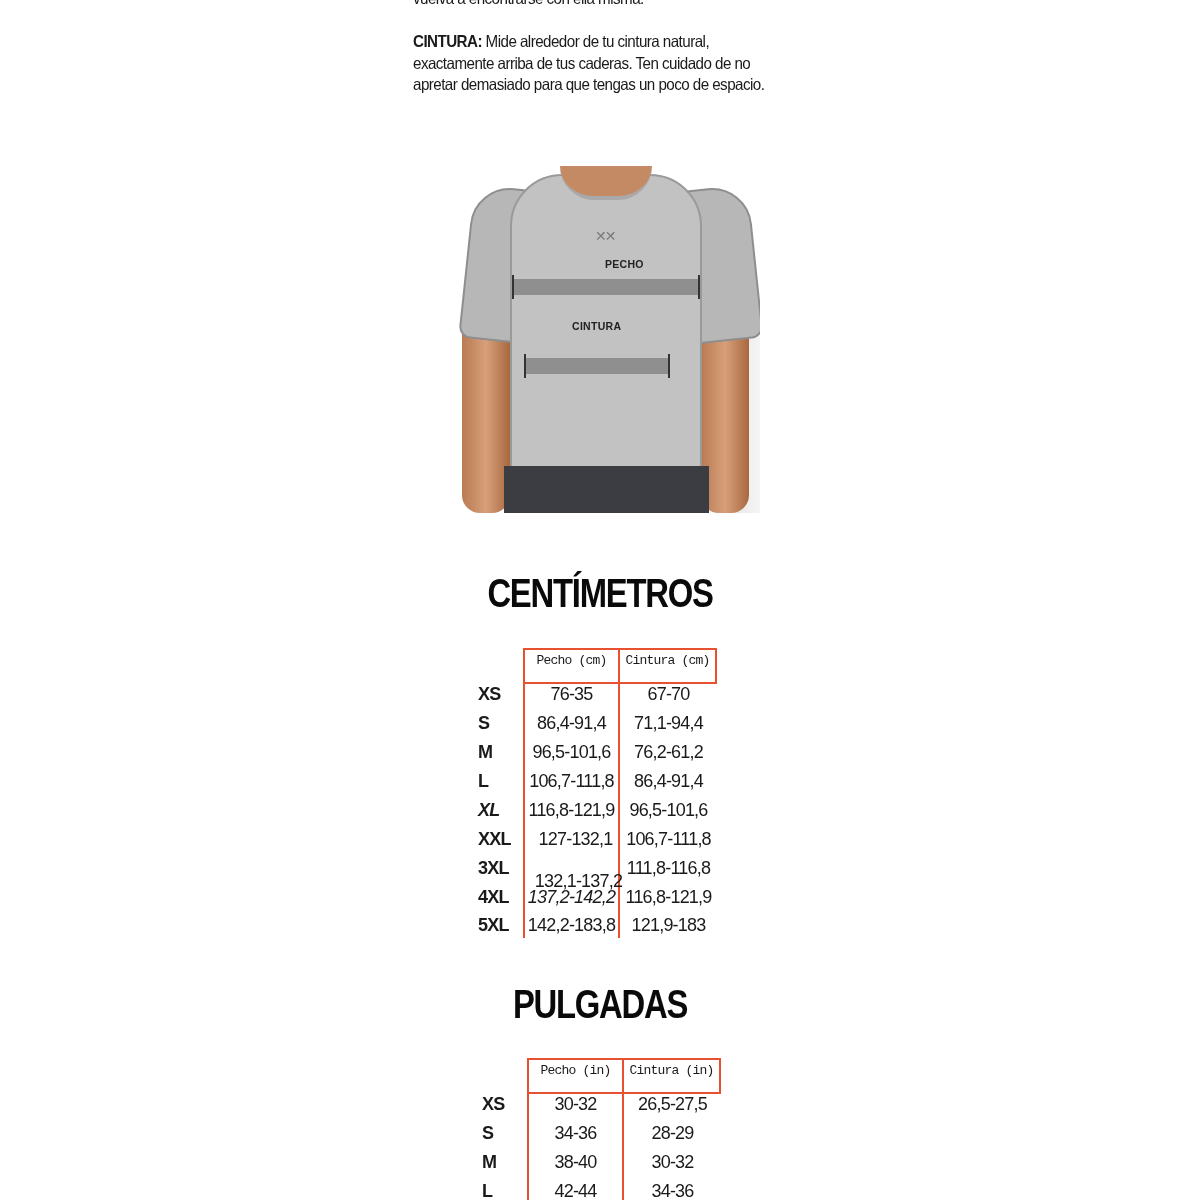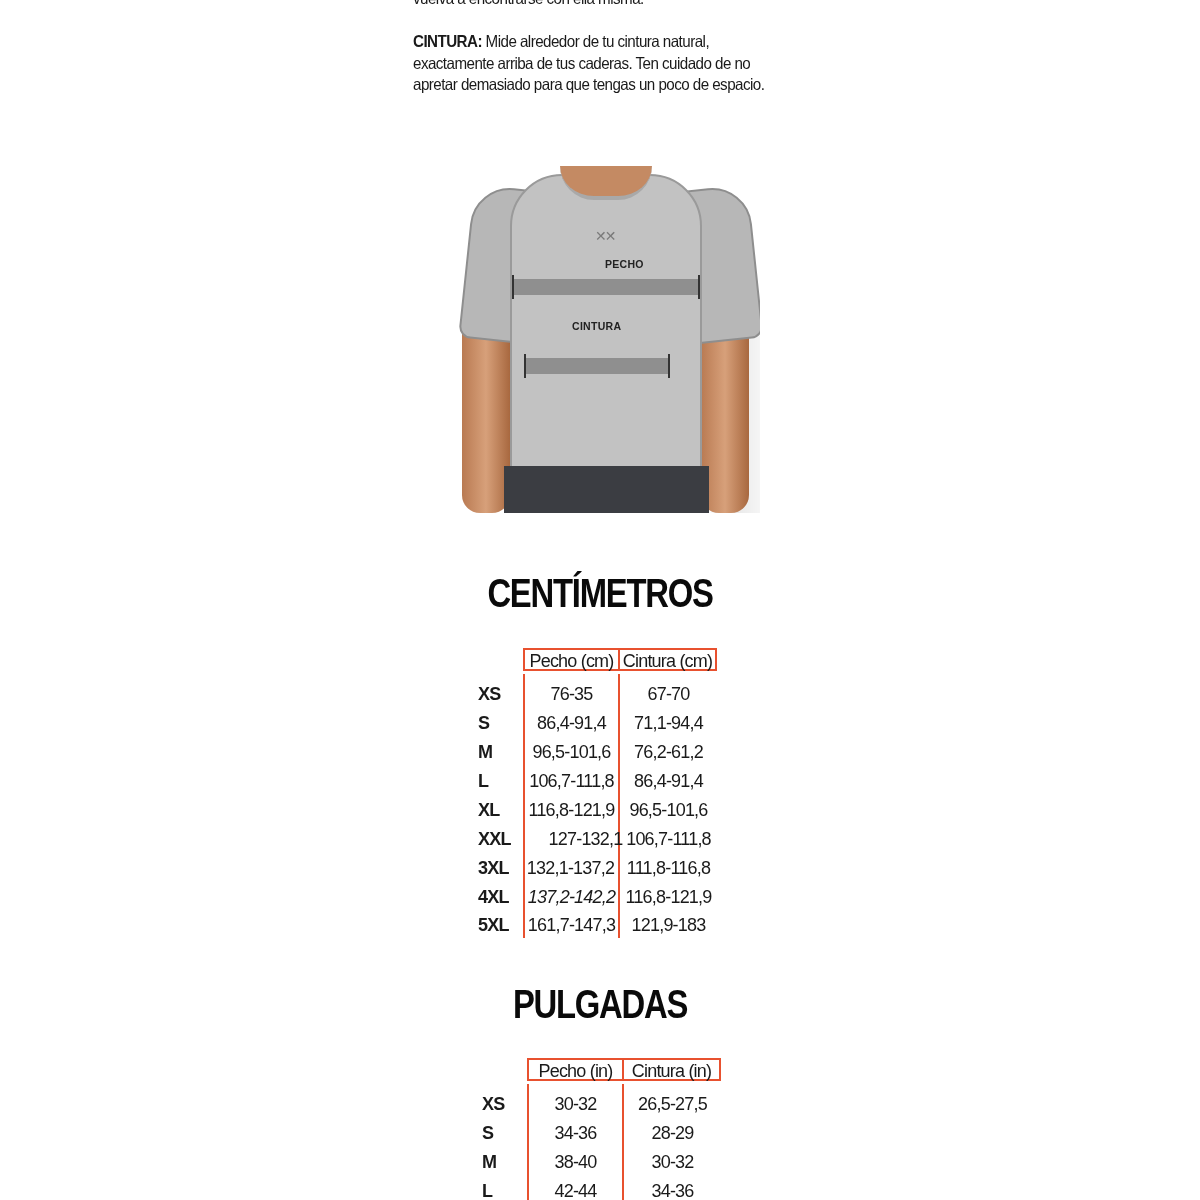--- a/index.html
+++ b/index.html
@@ -37,22 +37,22 @@
   .photo .lbl.waist { left:116px; top:154px; }
 
   
   .heading { position:absolute; left:0; width:1200px; text-align:center; font-weight:700; font-size:40px;
              letter-spacing:-1.5px; color:#0a0a0a; transform:scaleX(0.82); transform-origin:600px 0; }
   .h-cm { top:571px; }
   .h-in { top:982px; }
 
   
   .tbl { position:absolute; }
-  .tbl .hdr { position:absolute; top:0; height:23px; border:2px solid #e8512f; box-sizing:border-box;
-              font-size:18px; line-height:22px; text-align:center; letter-spacing:-0.8px; }
+  .tbl .hdr { position:absolute; top:0; height:36px; border:2px solid #e8512f; box-sizing:border-box;
+              font-size:13px; line-height:22px; text-align:center; letter-spacing:-0.8px;font-family:Liberation Mono, monospace; }
   .tbl .vline { position:absolute; width:2px; background:#e8512f; }
   .tbl .row { position:absolute; left:0; height:29px; font-size:18px; line-height:29px; letter-spacing:-0.8px; }
   .tbl .row span { position:absolute; top:0; text-align:center; }
   .tbl .row .size { text-align:left; font-weight:700; }
 </style>
 </head>
 <body>
 
 <div class="intro intro-cut">vuelva a encontrarse con ella misma.</div>
 <div class="intro intro-waist"><b>CINTURA:</b><span> Mide alrededor de tu cintura natural, exactamente arriba de tus caderas. Ten cuidado de no apretar demasiado para que tengas un poco de espacio.</span></div>
@@ -99,42 +99,42 @@
     <span class="size" style="left:0;width:40px;">M</span>
     <span style="left:47px;width:93px;">96,5-101,6</span>
     <span style="left:142px;width:97px;">76,2-61,2</span>
   </div>
   <div class="row" style="top:119px;">
     <span class="size" style="left:0;width:40px;">L</span>
     <span style="left:47px;width:93px;">106,7-111,8</span>
     <span style="left:142px;width:97px;">86,4-91,4</span>
   </div>
   <div class="row" style="top:148px;">
-    <span class="size" style="left:0;width:40px;">XL</span>
+    <span class="size" style="left:0;width:40px;font-style:italic;">XL</span>
     <span style="left:47px;width:93px;">116,8-121,9</span>
     <span style="left:142px;width:97px;">96,5-101,6</span>
   </div>
   <div class="row" style="top:177px;">
     <span class="size" style="left:0;width:40px;">XXL</span>
-    <span style="left:57px;width:101px;">127-132,1</span>
+    <span style="left:47px;width:101px;">127-132,1</span>
     <span style="left:142px;width:97px;">106,7-111,8</span>
   </div>
   <div class="row" style="top:206px;">
     <span class="size" style="left:0;width:40px;">3XL</span>
-    <span style="left:34px;width:117px;">132,1-137,2</span>
+    <span style="left:42px;width:117px;margin-top:13px;">132,1-137,2</span>
     <span style="left:142px;width:97px;">111,8-116,8</span>
   </div>
   <div class="row" style="top:235px;">
     <span class="size" style="left:0;width:40px;">4XL</span>
     <span style="left:47px;width:93px;font-style:italic;">137,2-142,2</span>
     <span style="left:142px;width:97px;">116,8-121,9</span>
   </div>
   <div class="row" style="top:263px;">
     <span class="size" style="left:0;width:40px;">5XL</span>
-    <span style="left:47px;width:93px;">161,7-147,3</span>
+    <span style="left:47px;width:93px;">142,2-183,8</span>
     <span style="left:142px;width:97px;">121,9-183</span>
   </div>
 </div>
 
 <div class="heading h-in">PULGADAS</div>
 
 <div class="tbl" style="left:482px;top:1058px;">
   <div class="hdr" style="left:45px;width:97px;">Pecho (in)</div>
   <div class="hdr" style="left:140px;width:99px;">Cintura (in)</div>
   <div class="vline" style="left:45px;top:26px;height:120px;"></div>

